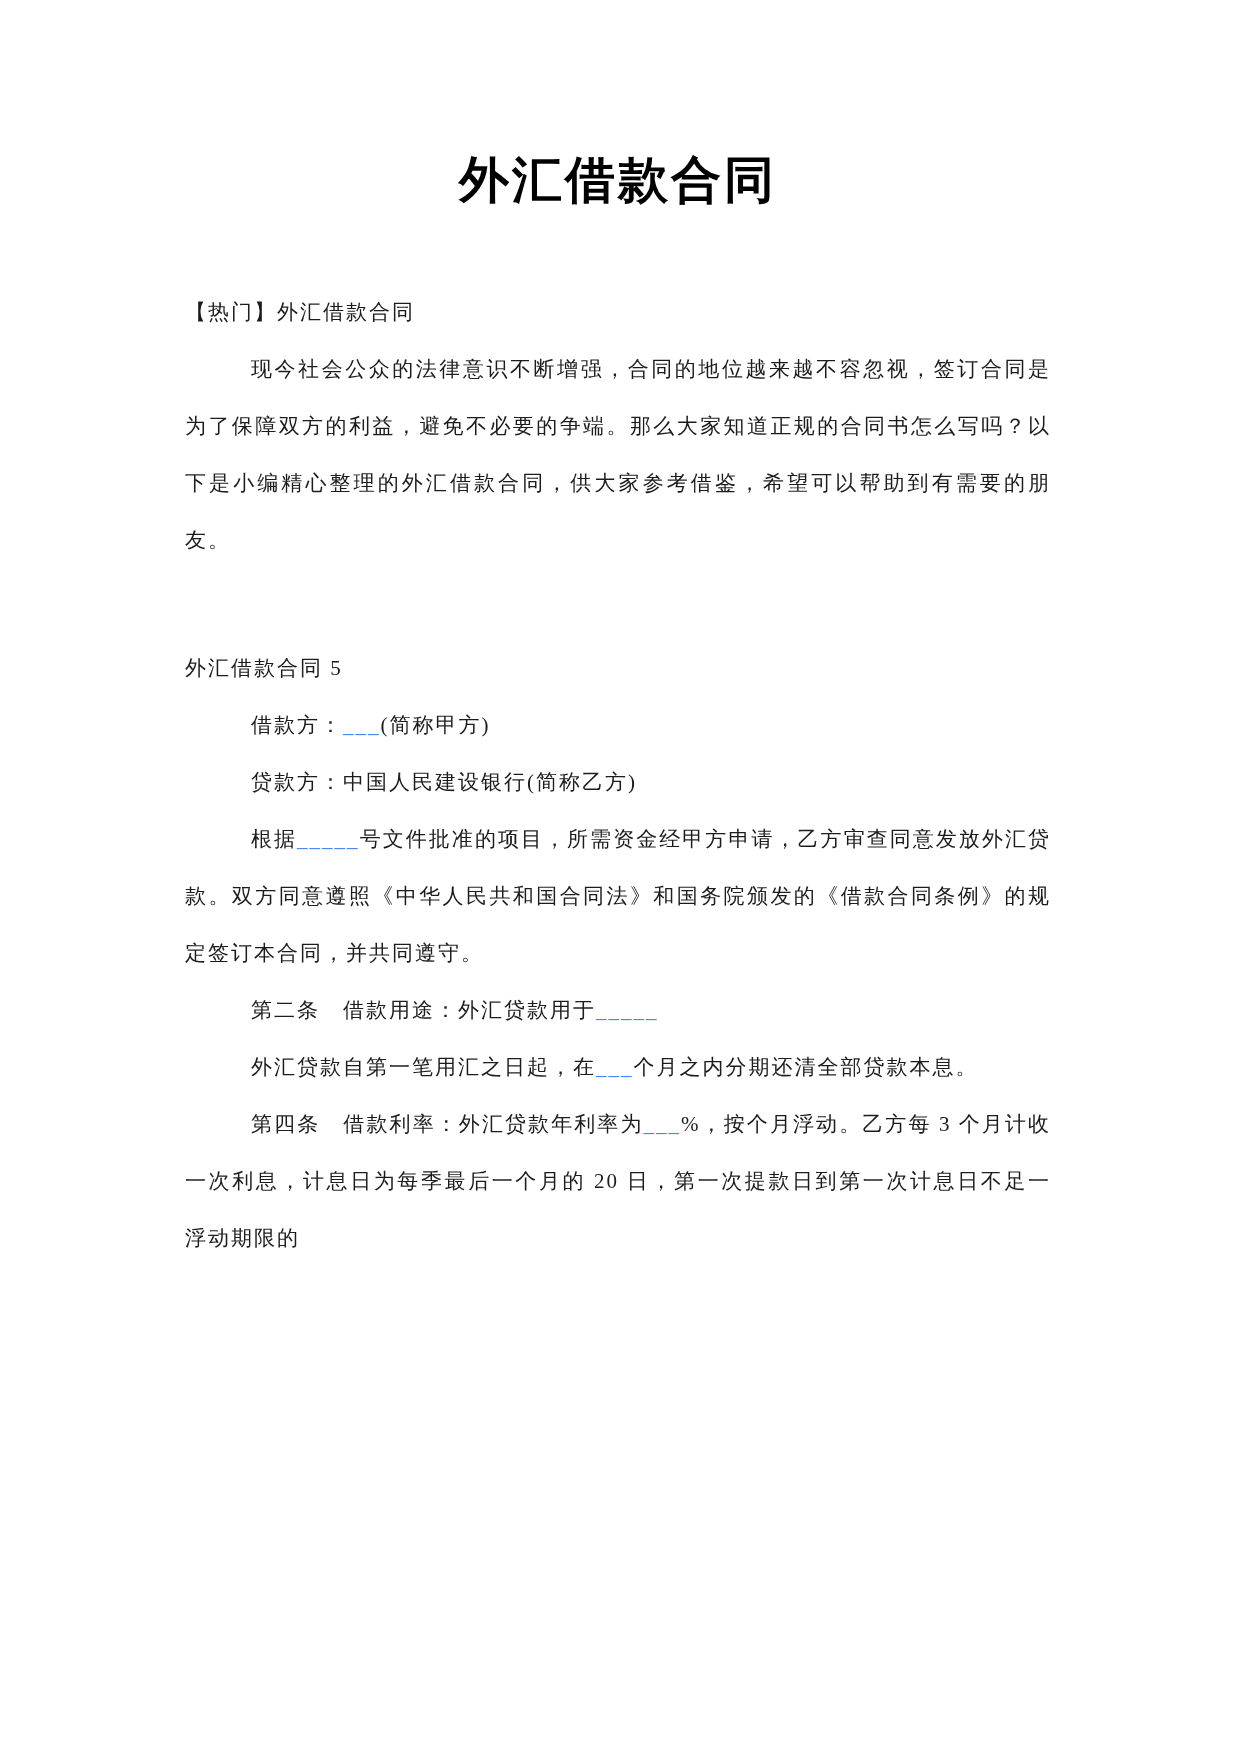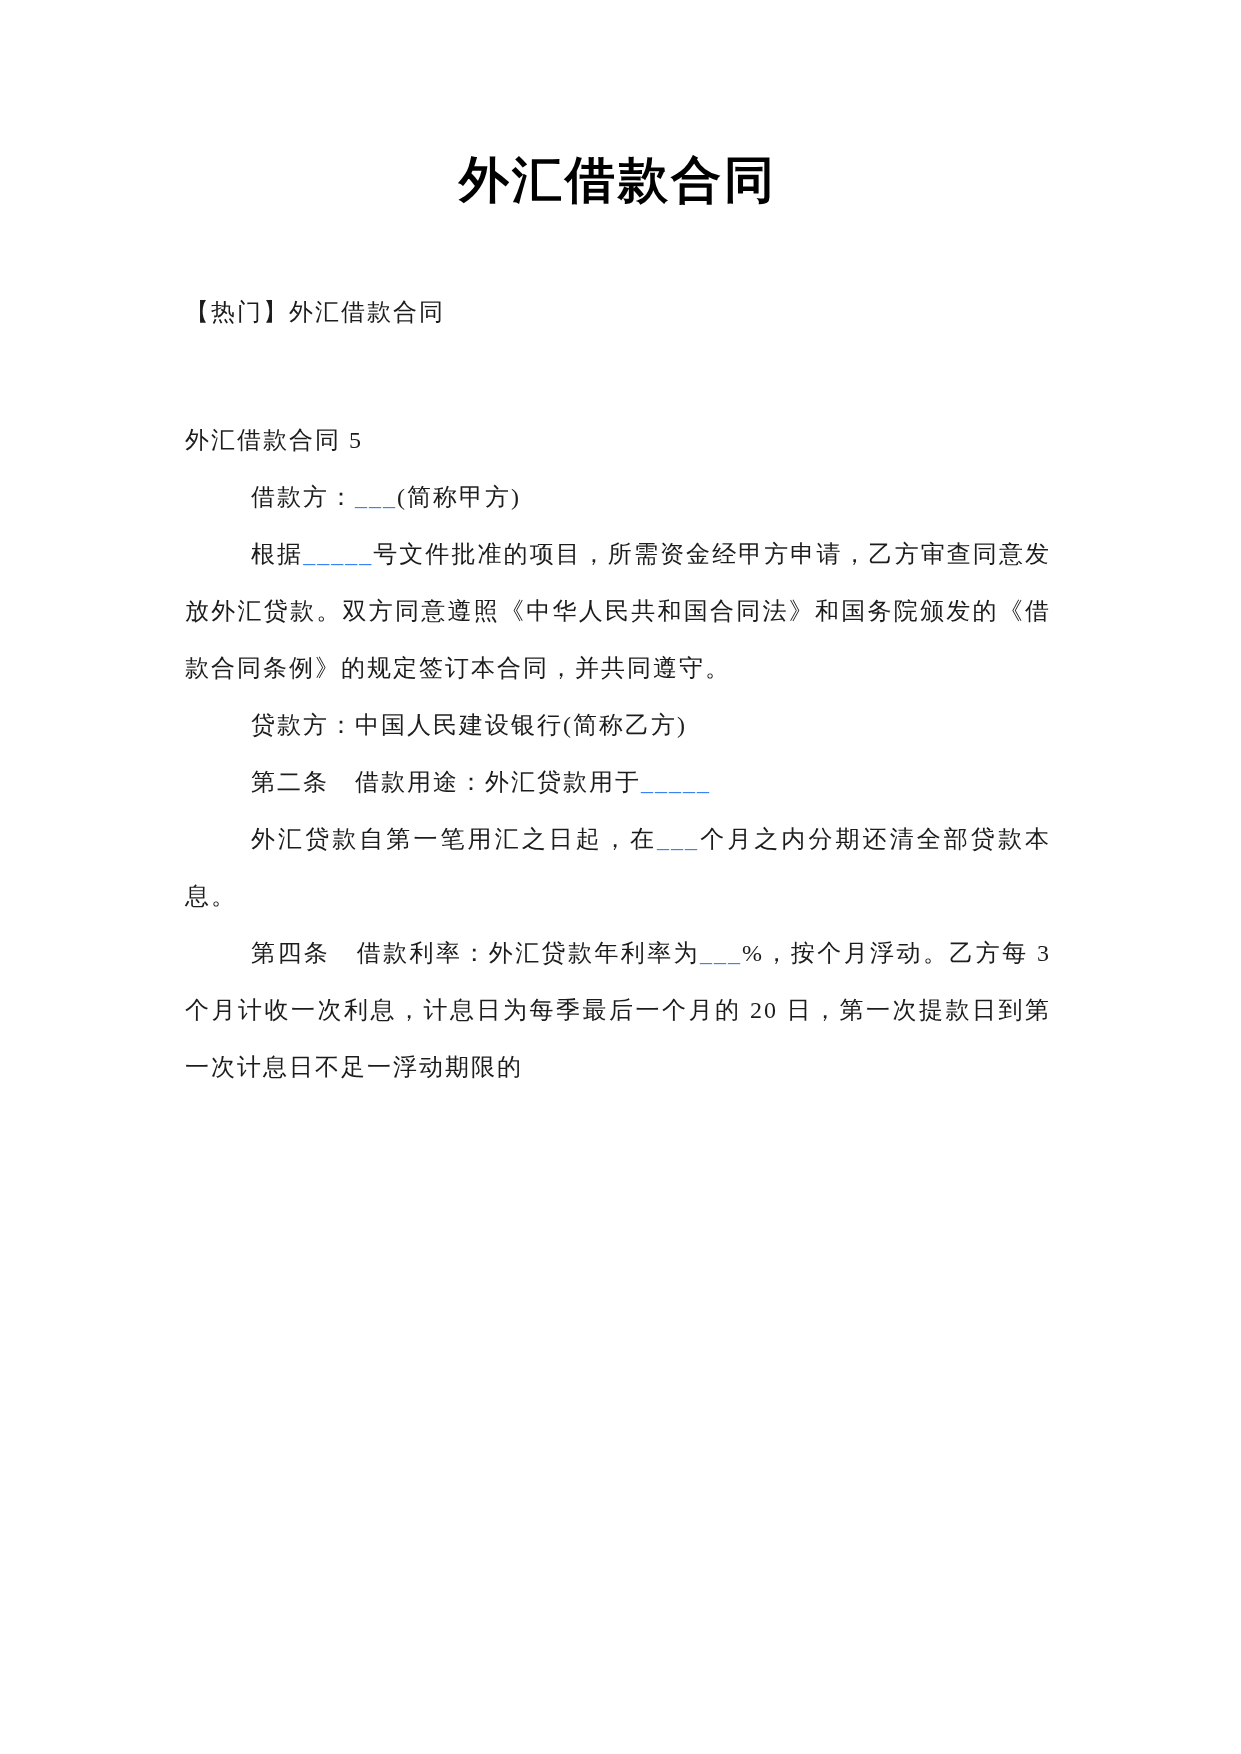--- a/index.html
+++ b/index.html
@@ -26,21 +26,21 @@
     margin: 0 0 66px 0;
     text-align: center;
     font-size: 50px;
     line-height: 76px;
     font-weight: 700;
     letter-spacing: 3px;
     color: #000000;
   }
   .para {
     margin: 0;
-    font-size: 24px;
+    font-size: 21px;
     line-height: 57px;
     letter-spacing: 2px;
     text-align: justify;
     text-justify: inter-character;
     word-break: break-all;
   }
   .para.indent {
     text-indent: 66px;
   }
   .section-heading {
@@ -52,28 +52,29 @@
 </style>
 </head>
 <body>
 
 <div class="page">
 
   <h1 class="doc-title">外汇借款合同</h1>
 
   <p class="para">【热门】外汇借款合同</p>
 
+  <p class="para indent">现今社会公众的法律意识不断增强，合同的地位越来越不容忽视，签订合同是为了保障双方的利益，避免不必要的争端。那么大家知道正规的合同书怎么写吗？以下是小编精心整理的外汇借款合同，供大家参考借鉴，希望可以帮助到有需要的朋友。</p>
 
   <p class="para section-heading">外汇借款合同 5</p>
 
   <p class="para indent">借款方：<span class="blank">___</span>(简称甲方)</p>
 
+  <p class="para indent">贷款方：中国人民建设银行(简称乙方)</p>
+
   <p class="para indent">根据<span class="blank">_____</span>号文件批准的项目，所需资金经甲方申请，乙方审查同意发放外汇贷款。双方同意遵照《中华人民共和国合同法》和国务院颁发的《借款合同条例》的规定签订本合同，并共同遵守。</p>
-
-  <p class="para indent">贷款方：中国人民建设银行(简称乙方)</p>
 
 
   <p class="para indent">第二条　借款用途：外汇贷款用于<span class="blank">_____</span></p>
 
 
   <p class="para indent">外汇贷款自第一笔用汇之日起，在<span class="blank">___</span>个月之内分期还清全部贷款本息。</p>
 
   <p class="para indent">第四条　借款利率：外汇贷款年利率为<span class="blank">___</span>%，按个月浮动。乙方每 3 个月计收一次利息，计息日为每季最后一个月的 20 日，第一次提款日到第一次计息日不足一浮动期限的</p>
 
 </div>

